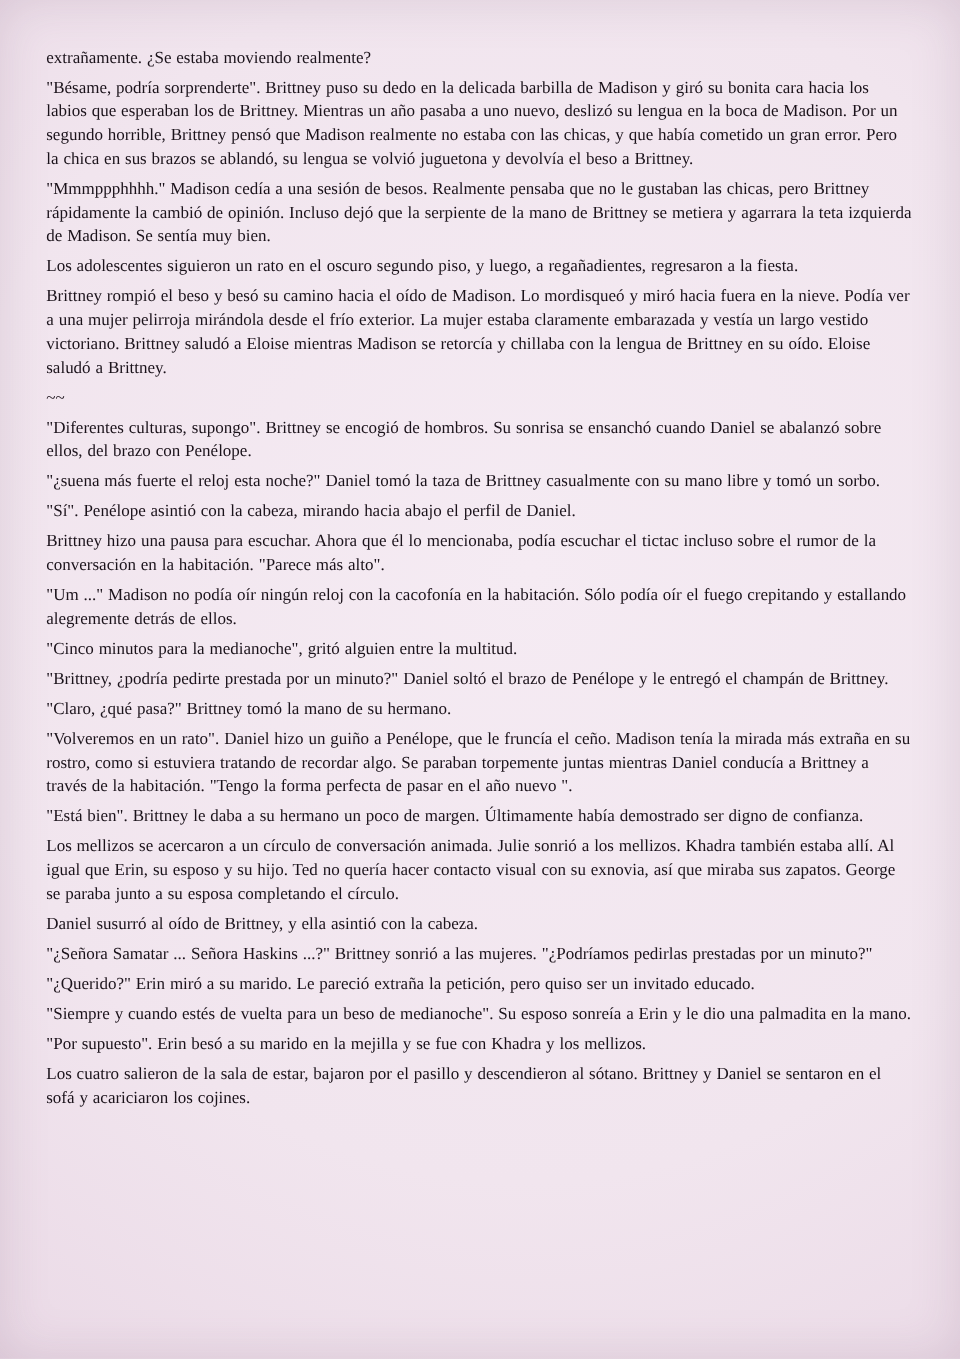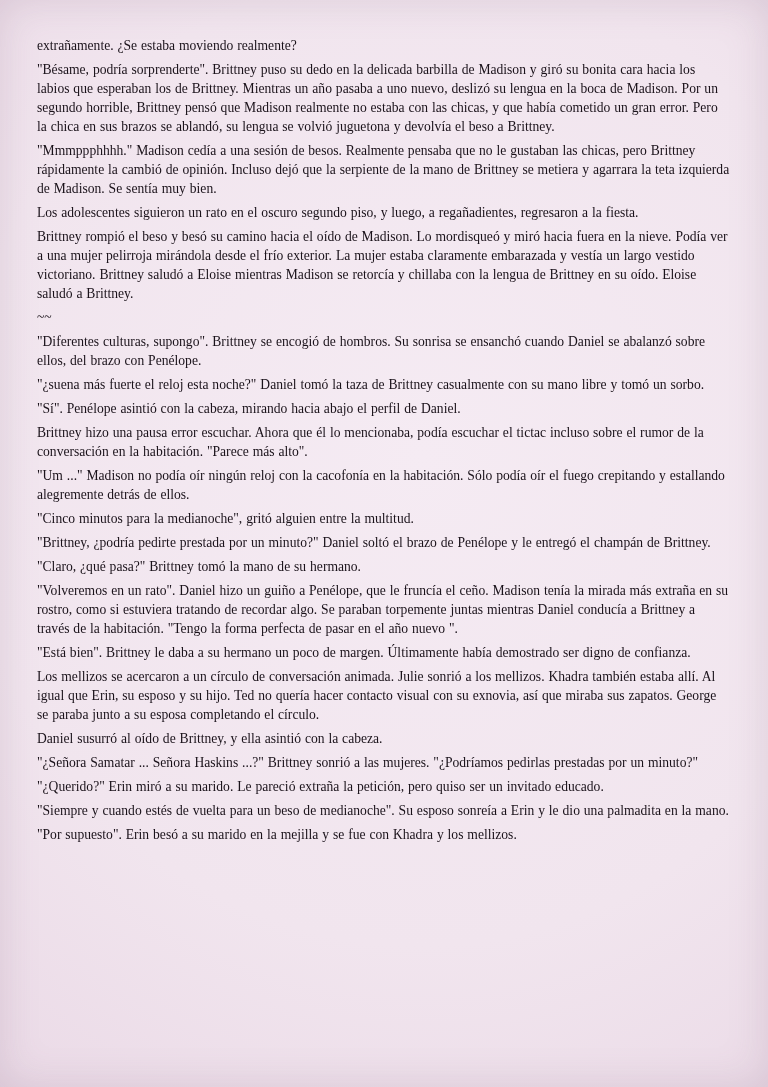--- a/index.html
+++ b/index.html
@@ -57,32 +57,33 @@
   <div class="content" id="paragraphs">
       <p>extrañamente. ¿Se estaba moviendo realmente?</p>
       <p>"Bésame, podría sorprenderte". Brittney puso su dedo en la delicada barbilla de Madison y giró su bonita cara hacia los labios que esperaban los de Brittney. Mientras un año pasaba a uno nuevo, deslizó su lengua en la boca de Madison. Por un segundo horrible, Brittney pensó que Madison realmente no estaba con las chicas, y que había cometido un gran error. Pero la chica en sus brazos se ablandó, su lengua se volvió juguetona y devolvía el beso a Brittney.</p>
       <p>"Mmmppphhhh." Madison cedía a una sesión de besos. Realmente pensaba que no le gustaban las chicas, pero Brittney rápidamente la cambió de opinión. Incluso dejó que la serpiente de la mano de Brittney se metiera y agarrara la teta izquierda de Madison. Se sentía muy bien.</p>
       <p>Los adolescentes siguieron un rato en el oscuro segundo piso, y luego, a regañadientes, regresaron a la fiesta.</p>
       <p>Brittney rompió el beso y besó su camino hacia el oído de Madison. Lo mordisqueó y miró hacia fuera en la nieve. Podía ver a una mujer pelirroja mirándola desde el frío exterior. La mujer estaba claramente embarazada y vestía un largo vestido victoriano. Brittney saludó a Eloise mientras Madison se retorcía y chillaba con la lengua de Brittney en su oído. Eloise saludó a Brittney.</p>
       <p>~~</p>
       <p>"Diferentes culturas, supongo". Brittney se encogió de hombros. Su sonrisa se ensanchó cuando Daniel se abalanzó sobre ellos, del brazo con Penélope.</p>
       <p>"¿suena más fuerte el reloj esta noche?" Daniel tomó la taza de Brittney casualmente con su mano libre y tomó un sorbo.</p>
       <p>"Sí". Penélope asintió con la cabeza, mirando hacia abajo el perfil de Daniel.</p>
-      <p>Brittney hizo una pausa error escuchar. Ahora que él lo mencionaba, podía escuchar el tictac incluso sobre el rumor de la conversación en la habitación. "Parece más alto".</p>
+      <p>Brittney hizo una pausa para escuchar. Ahora que él lo mencionaba, podía escuchar el tictac incluso sobre el rumor de la conversación en la habitación. "Parece más alto".</p>
       <p>"Um ..." Madison no podía oír ningún reloj con la cacofonía en la habitación. Sólo podía oír el fuego crepitando y estallando alegremente detrás de ellos.</p>
       <p>"Cinco minutos para la medianoche", gritó alguien entre la multitud.</p>
       <p>"Brittney, ¿podría pedirte prestada por un minuto?" Daniel soltó el brazo de Penélope y le entregó el champán de Brittney.</p>
       <p>"Claro, ¿qué pasa?" Brittney tomó la mano de su hermano.</p>
       <p>"Volveremos en un rato". Daniel hizo un guiño a Penélope, que le fruncía el ceño. Madison tenía la mirada más extraña en su rostro, como si estuviera tratando de recordar algo. Se paraban torpemente juntas mientras Daniel conducía a Brittney a través de la habitación. "Tengo la forma perfecta de pasar en el año nuevo ".</p>
       <p>"Está bien". Brittney le daba a su hermano un poco de margen. Últimamente había demostrado ser digno de confianza.</p>
       <p>Los mellizos se acercaron a un círculo de conversación animada. Julie sonrió a los mellizos. Khadra también estaba allí. Al igual que Erin, su esposo y su hijo. Ted no quería hacer contacto visual con su exnovia, así que miraba sus zapatos. George se paraba junto a su esposa completando el círculo.</p>
       <p>Daniel susurró al oído de Brittney, y ella asintió con la cabeza.</p>
       <p>"¿Señora Samatar ... Señora Haskins ...?" Brittney sonrió a las mujeres. "¿Podríamos pedirlas prestadas por un minuto?"</p>
       <p>"¿Querido?" Erin miró a su marido. Le pareció extraña la petición, pero quiso ser un invitado educado.</p>
       <p>"Siempre y cuando estés de vuelta para un beso de medianoche". Su esposo sonreía a Erin y le dio una palmadita en la mano.</p>
       <p>"Por supuesto". Erin besó a su marido en la mejilla y se fue con Khadra y los mellizos.</p>
+      <p>Los cuatro salieron de la sala de estar, bajaron por el pasillo y descendieron al sótano. Brittney y Daniel se sentaron en el sofá y acariciaron los cojines.</p>
     </div>
   <div class="footer">
     <span class="translator">Traducido por JerryMouse</span>
     <span class="page-number">8</span>
     <span class="link-wrap"><a href="#">https://rawlyrawls.com</a></span>
   </div>
 </div>
 
 </body></html>

